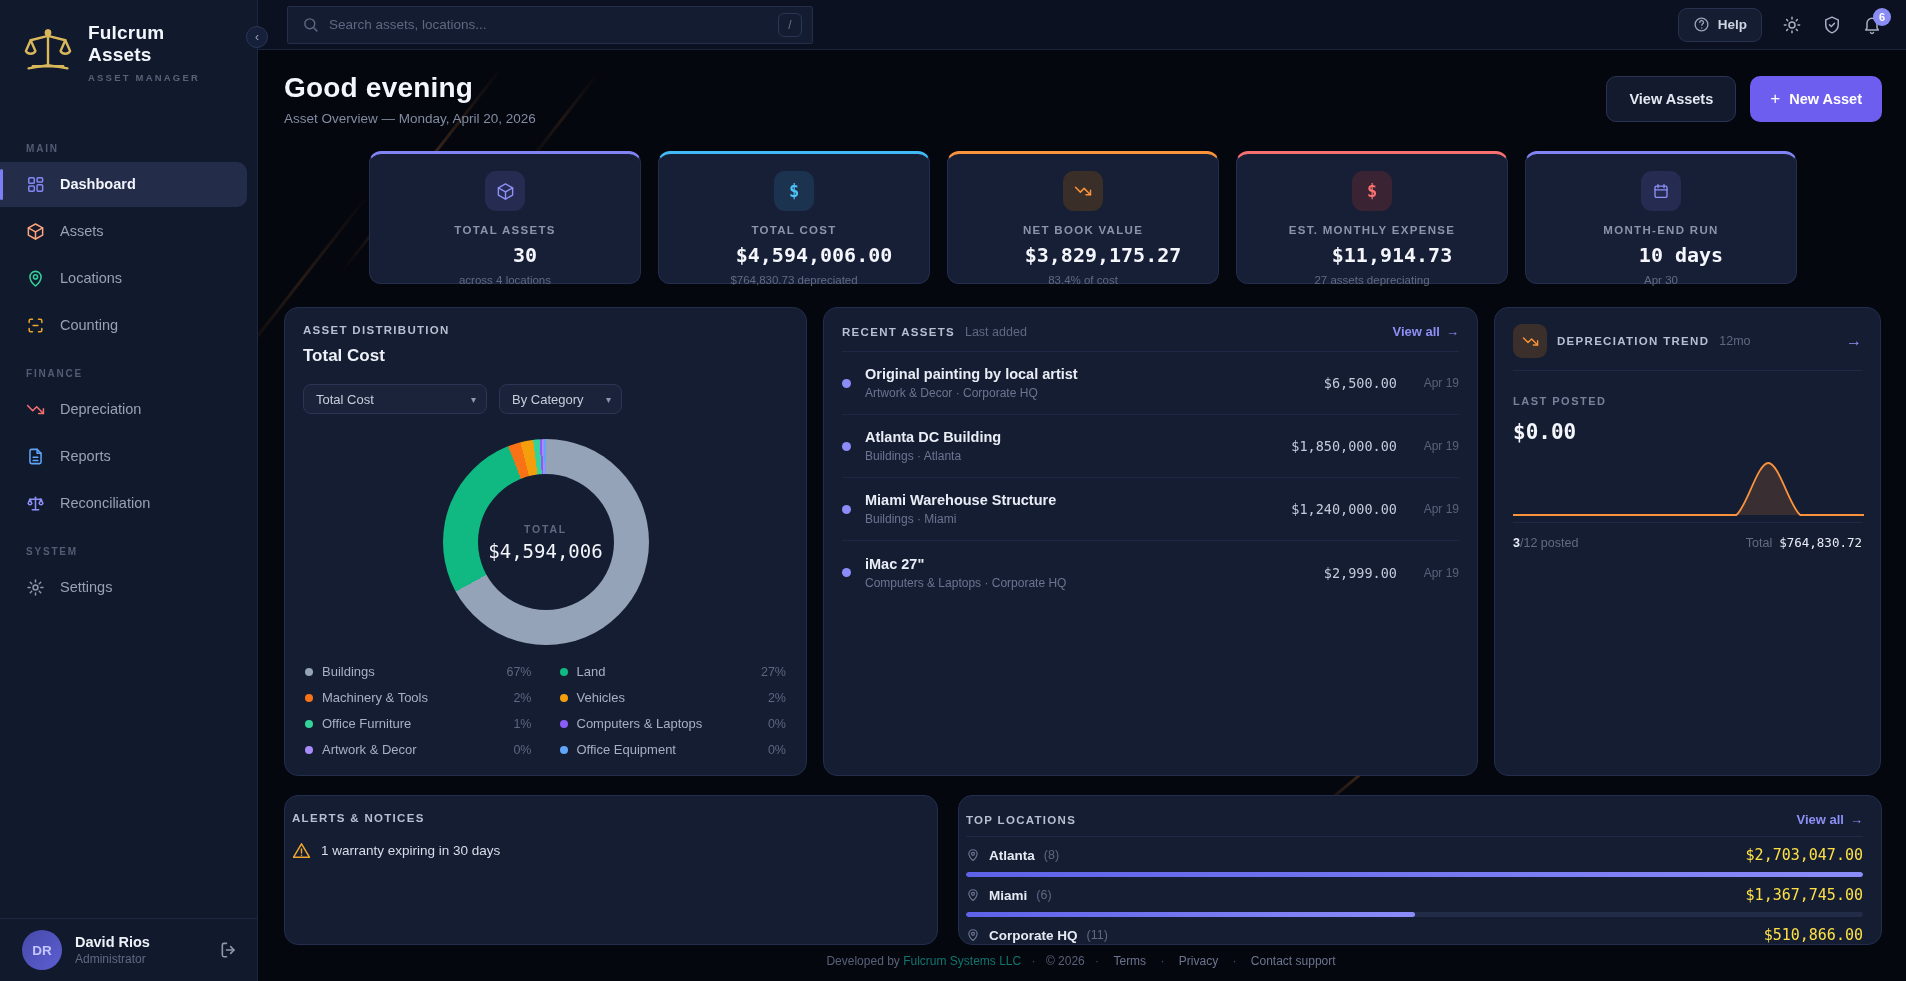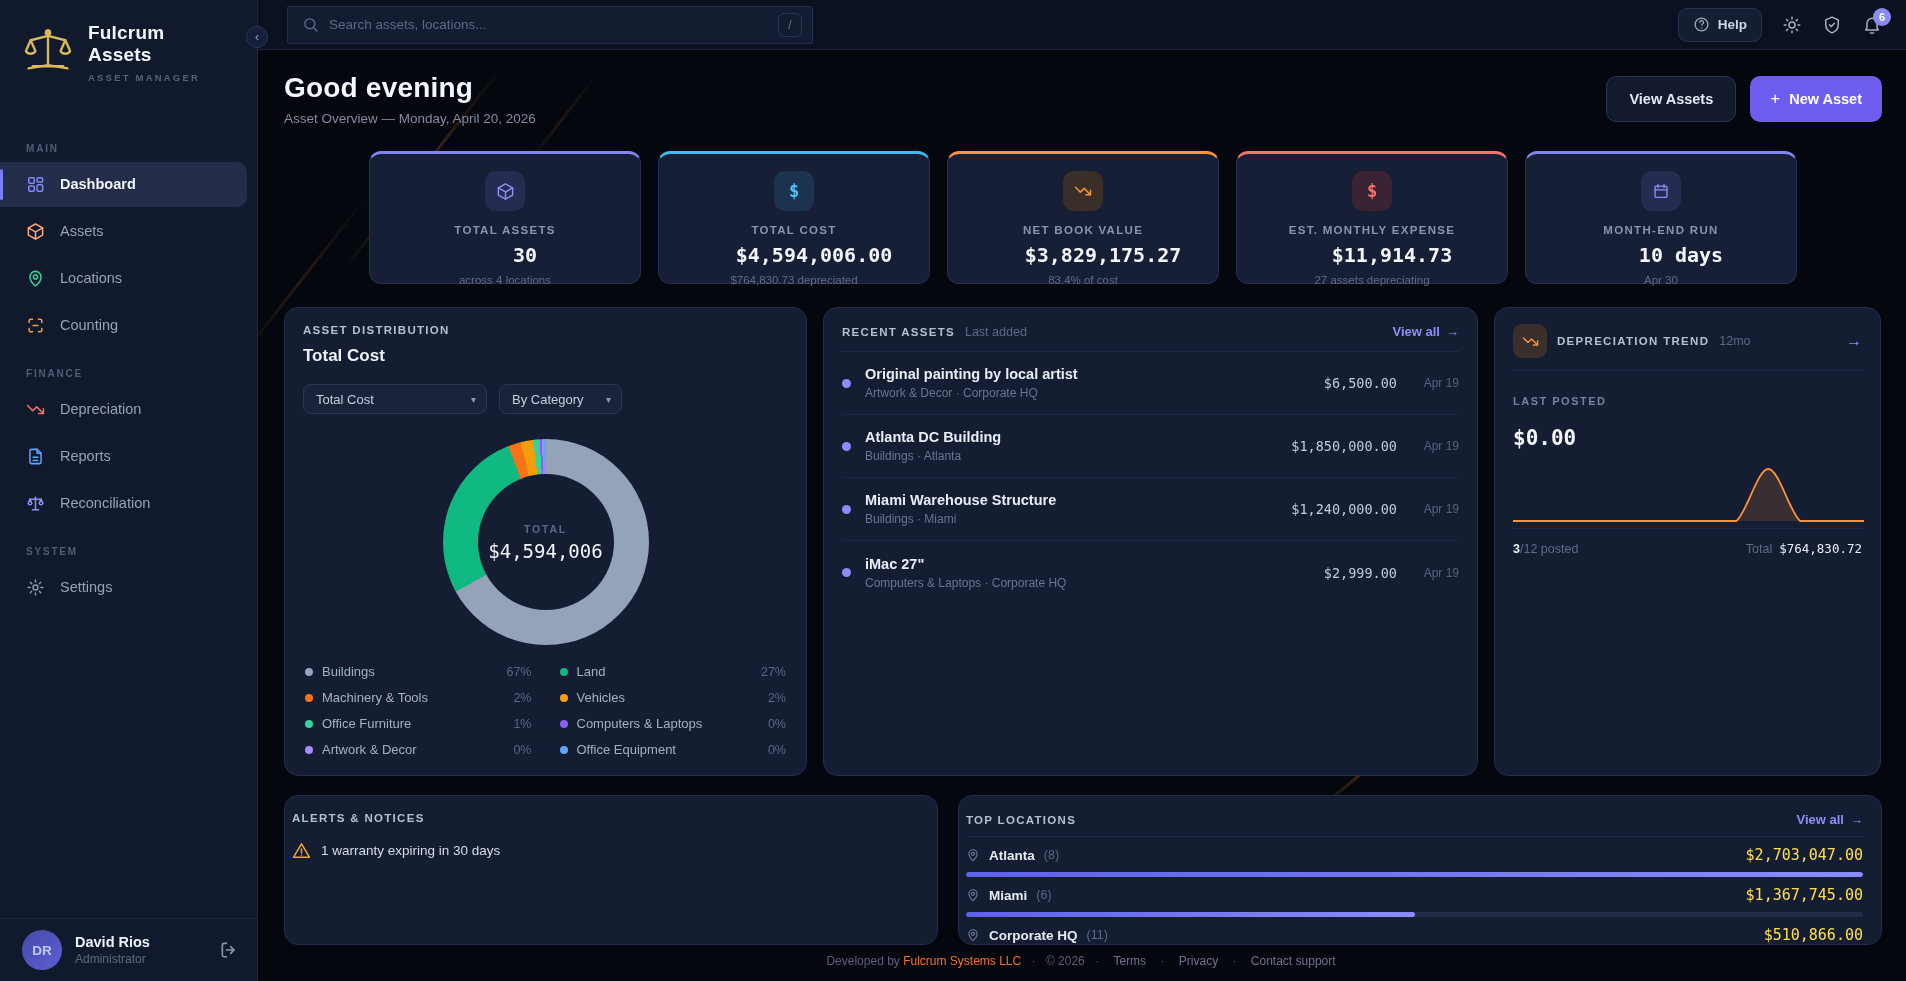--- a/index.html
+++ b/index.html
@@ -145,21 +145,21 @@
   .r-name { font-size:14.5px; font-weight:700; color:#e9edf6; }
   .r-sub { font-size:12px; color:#6c7590; margin-top:4px;}
   .r-price { font-size:13.5px; color:#c3cadb; width:150px; text-align:right; }
   .r-date { font-size:12px; color:#596179; width:48px; text-align:right; }
 
   
   .trend-head-chip { width:34px; height:34px; border-radius:9px; background:#3a2f2a; color:#fb923c;
     display:flex; align-items:center; justify-content:center; }
   .trend-arrow { margin-left:auto; color:#8d90f5; font-size:16px; cursor:pointer;}
   .lp-label { font-size:11px; letter-spacing:1.5px; color:#79829a; font-weight:600; margin-top:24px;}
-  .lp-value { font-size:21px; font-weight:700; color:#f4f6fb; margin-top:19px; }
+  .lp-value { font-size:21px; font-weight:700; color:#f4f6fb; margin-top:13px; }
   .trend-chart { margin-top:12px; }
   .trend-foot { display:flex; align-items:center; justify-content:space-between; border-top:1px solid #1f2947;
     margin-top:2px; padding-top:12px; font-size:12.5px; }
   .tf-num { color:#e9edf6; font-weight:700; } .tf-dim { color:#626b82; }
   .tf-total-val { color:#e9edf6; margin-left:7px; }
 
   
   .bottom-row { display:grid; grid-template-columns:654px 924px; gap:20px; margin-top:19px; }
   .panel-short { height:150px;padding-left:7px; }
   .alert-item { display:flex; align-items:center; gap:10px; margin-top:17px; }
@@ -169,21 +169,21 @@
   .loc-line { display:flex; align-items:center; gap:9px; height:22px;}
   .loc-line svg { color:#6c7590; }
   .loc-name { font-size:13.5px; font-weight:700; color:#e5eaf3; }
   .loc-count { font-size:12.5px; color:#5f6880; }
   .loc-value { margin-left:auto; font-size:15px; color:#fde047; }
   .loc-bar { height:5px; background:#222c49; border-radius:3px; margin-top:6px; overflow:hidden;}
   .loc-fill { height:100%; border-radius:3px; background:linear-gradient(90deg,#5e62e8,#8b8cf8); }
 
   
   .footer { text-align:center; margin-top:9px; font-size:12px; color:#596179; }
-  .footer .co { color:#f97316; }
+  .footer .co { color:#0f766e; }
   .footer a { color:#6c7590; text-decoration:none; margin:0 4px; cursor:pointer;}
   .fsep { margin:0 7px; color:#444d63; }
 </style>
 </head>
 <body>
 
 <div class="bg-streak streak-a"></div>
 <div class="bg-streak streak-b"></div>
 <div class="bg-streak streak-c"></div>
 <div class="bg-streak streak-d"></div>

